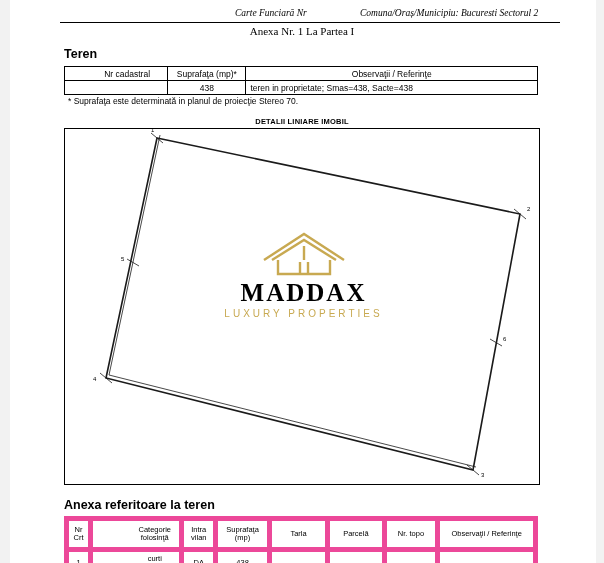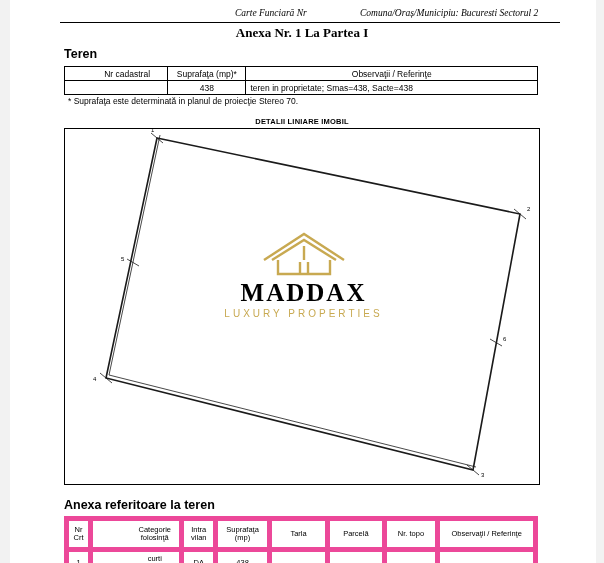--- a/index.html
+++ b/index.html
@@ -51,22 +51,22 @@
     width: 500px;
     border-top: 1px solid #000;
     height: 0;
   }
   .anexa {
     position: absolute;
     left: 0;
     top: 25px;
     width: 604px;
     text-align: center;
-    font-size: 13px;
-    font-weight: bold;
+    font-size: 11px;
+    font-weight: normal;
     font-family: "Liberation Serif", serif;
   }
   .teren-title {
     position: absolute;
     left: 64px;
     top: 47px;
     font-size: 12.5px;
     font-weight: bold;
     font-family: "Liberation Sans", sans-serif;
   }

